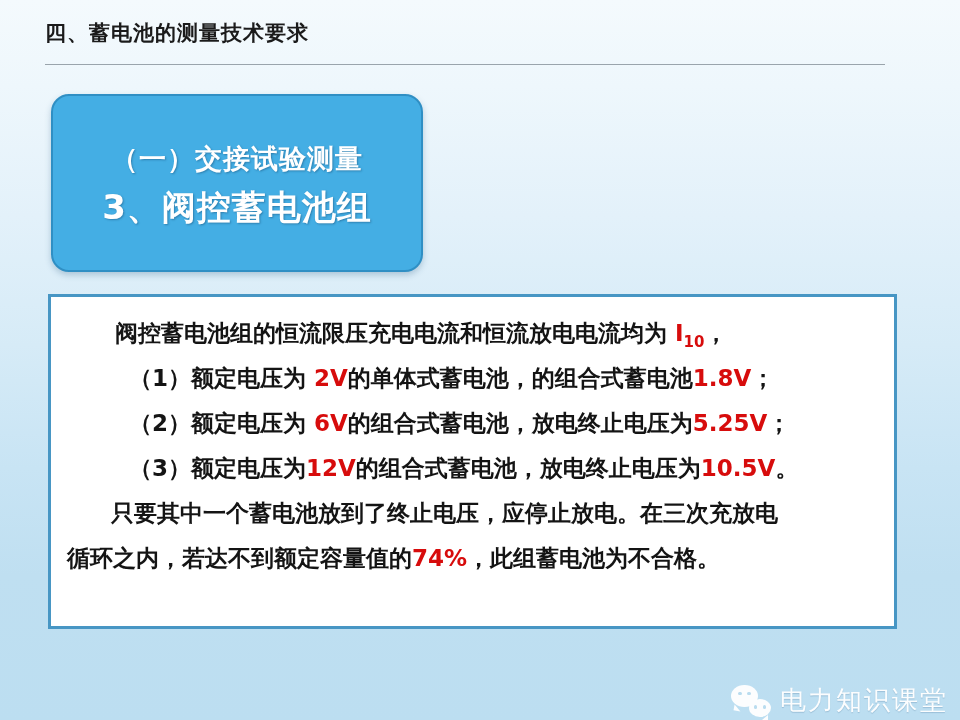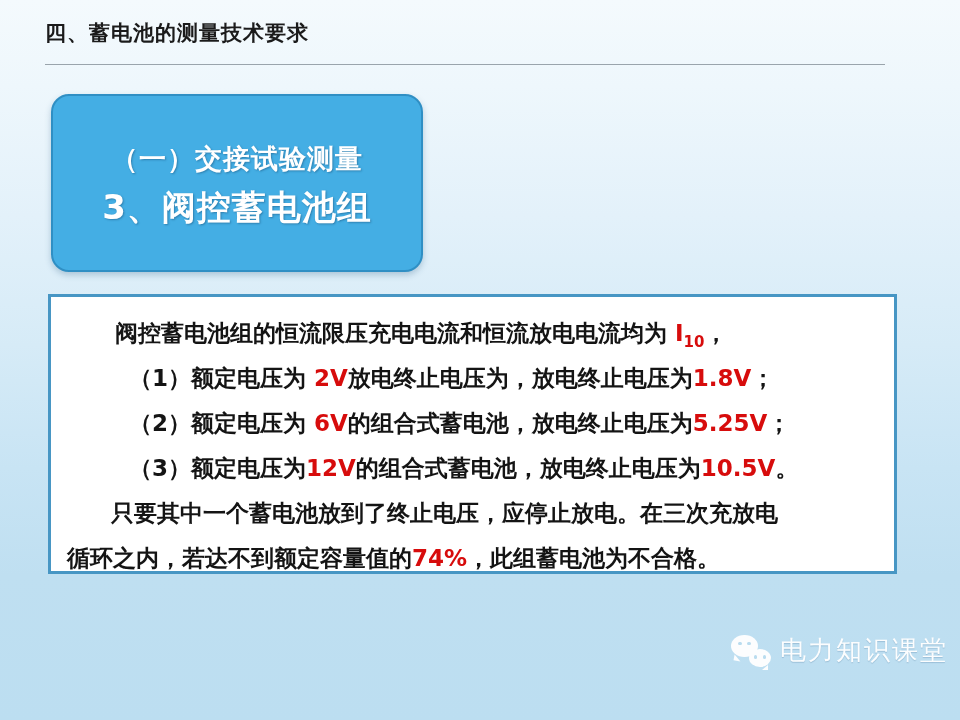--- a/index.html
+++ b/index.html
@@ -82,21 +82,21 @@
     font-family: "DejaVu Sans", "Liberation Sans", sans-serif;
   }
   #heading-line-2 { font-size: 34px; }
 
   
   #content-box {
     position: absolute;
     left: 48px;
     top: 294px;
     width: 849px;
-    height: 280px;
+    height: 335px;
     box-sizing: border-box;
     background: #ffffff;
     border: 3px solid #4796c4;
     padding: 14px 16px 10px 16px;
   }
   .para {
     color: #141414;
     font-weight: bold;
     font-size: 23px;
     line-height: 45px;
@@ -113,21 +113,21 @@
   .sub {
     font-size: 15px;
     vertical-align: sub;
     line-height: 0;
   }
 
   
   #brand {
     position: absolute;
     left: 731px;
-    top: 633px;
+    top: 683px;
     display: flex;
     align-items: center;
     gap: 9px;
     opacity: 0.96;
   }
   #wechat-icon {
     width: 40px;
     height: 32px;
     position: relative;
     flex: 0 0 auto;
@@ -194,21 +194,21 @@
   </div>
 
   <div id="heading-box">
     <div class="heading-line" id="heading-line-1">（一）交接试验测量</div>
     <div class="heading-line" id="heading-line-2">3、阀控蓄电池组</div>
   </div>
 
   <div id="content-box">
 
   <div class="para ind-1"><span>阀控蓄电池组的恒流限压充电电流和恒流放电电流均为 </span><span class="red">I</span><span class="red sub">10</span><span>，</span></div>
-      <div class="para ind-2"><span>（1）额定电压为 </span><span class="red">2V</span><span>放电终止电压为，放电终止电压为</span><span class="red">1.8V</span><span>；</span></div>
+      <div class="para ind-2"><span>（1）额定电压为 </span><span class="red">2V</span><span>的单体式蓄电池，的组合式蓄电池</span><span class="red">1.8V</span><span>；</span></div>
       <div class="para ind-2"><span>（2）额定电压为 </span><span class="red">6V</span><span>的组合式蓄电池，放电终止电压为</span><span class="red">5.25V</span><span>；</span></div>
       <div class="para ind-2"><span>（3）额定电压为</span><span class="red">12V</span><span>的组合式蓄电池，放电终止电压为</span><span class="red">10.5V</span><span>。</span></div>
       <div class="para ind-3"><span>只要其中一个蓄电池放到了终止电压，应停止放电。在三次充放电</span></div>
       <div class="para ind-0"><span>循环之内，若达不到额定容量值的</span><span class="red">74%</span><span>，此组蓄电池为不合格。</span></div>
     </div>
 
   <div id="brand">
     <span id="wechat-icon">
       <span class="bubble-big"></span>
       <span class="bubble-small"></span>

